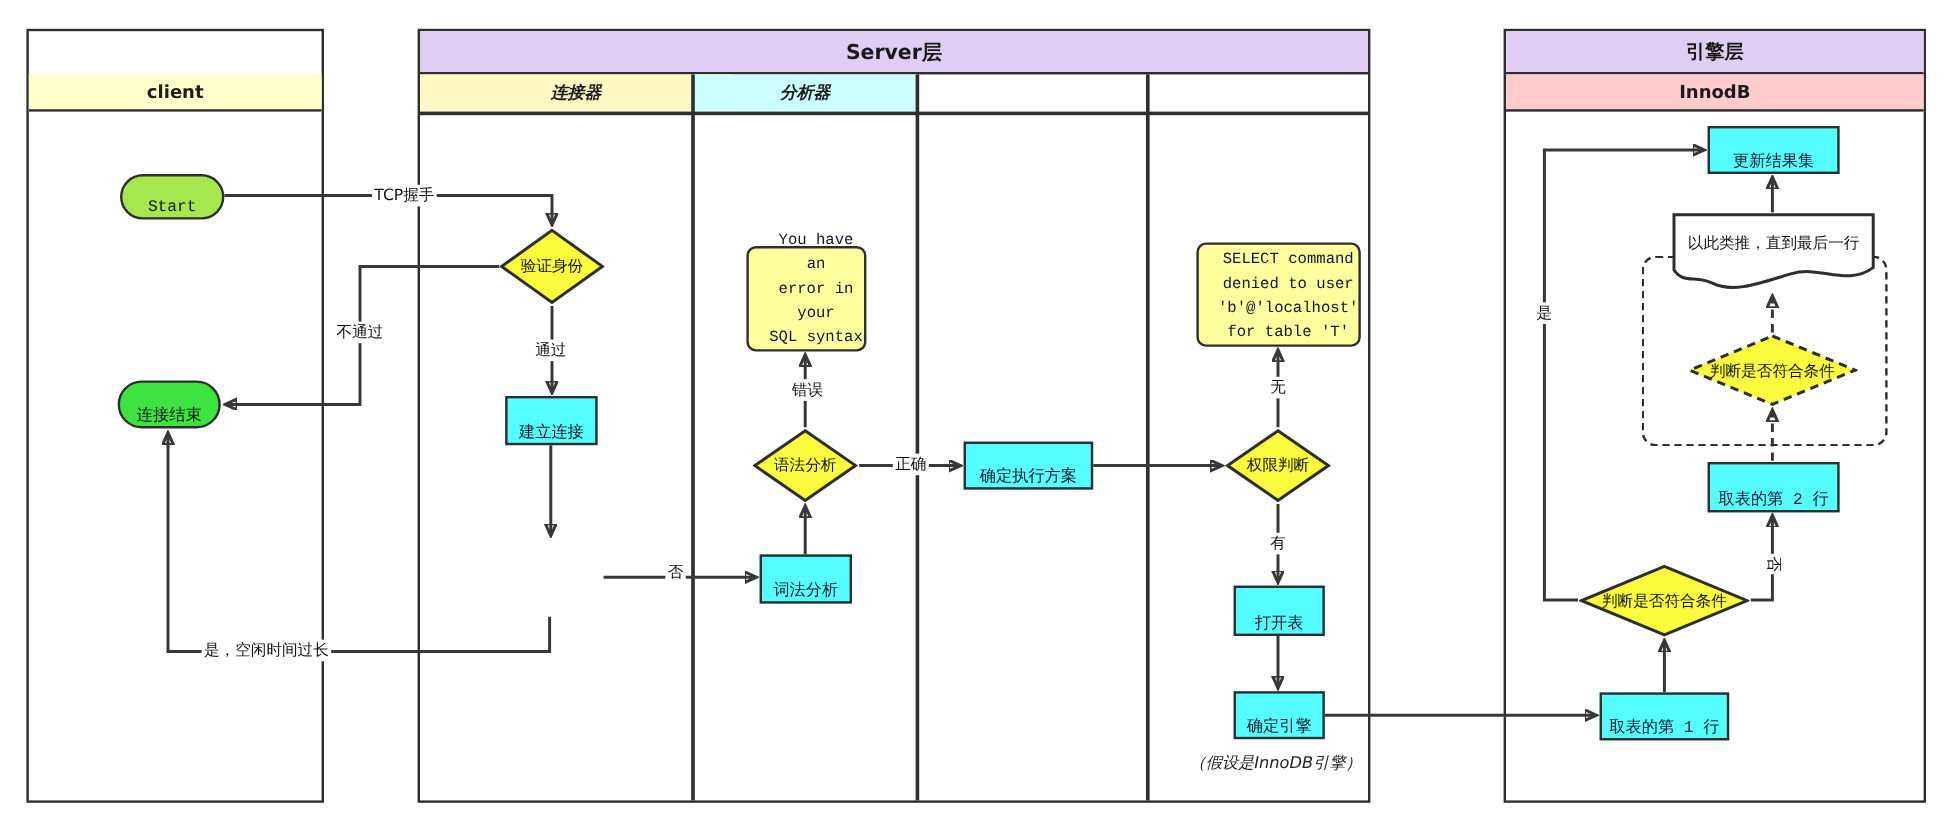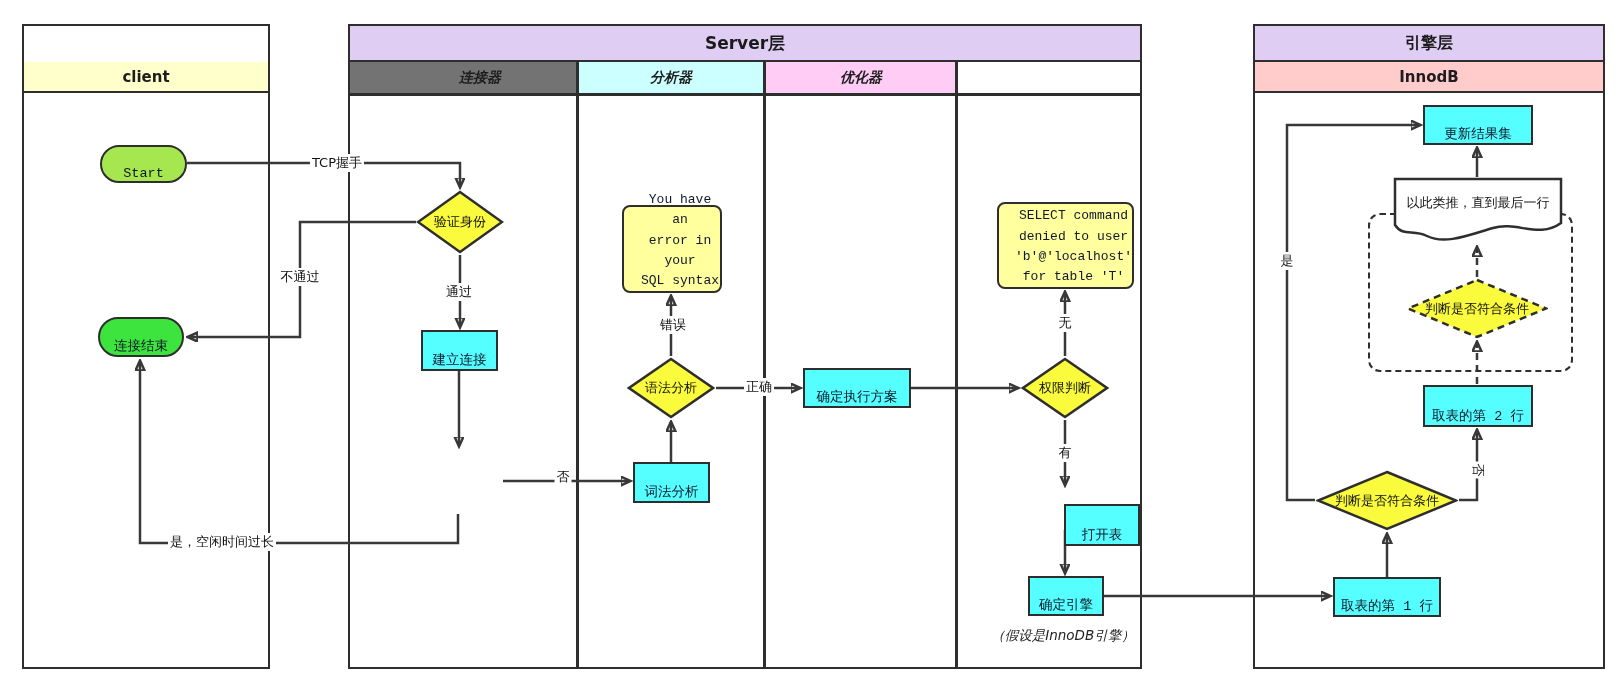--- a/index.html
+++ b/index.html
@@ -55,23 +55,22 @@
 <body>
 
 <div id="canvas">
 
   <div class="col" style="left:22px; top:24px; width:248px; height:645px;">
     <div class="col-sub" style="background:#ffffcc;">client</div>
   </div>
 
   <div class="col" style="left:348px; top:24px; width:794px; height:645px;">
     <div class="col-header" style="background:#e0cdf4; font-size:17px;">Server层</div>
-    <div class="seccell" style="left:0px;   width:260px; background:#737373;">连接器</div>
+    <div class="seccell" style="left:0px;   width:260px; background:#fef9c3;">连接器</div>
     <div class="seccell" style="left:228px; width:186px; background:#ccffff;">分析器</div>
-    <div class="seccell" style="left:416px; width:190px; background:#ffccf6;">优化器</div>
     <div class="secline" style="left:226px;"></div>
     <div class="secline" style="left:413px;"></div>
     <div class="secline" style="left:605px;"></div>
     <div class="subhr"></div>
   </div>
 
   <div class="col" style="left:1253px; top:24px; width:352px; height:645px;">
     <div class="col-header" style="background:#e0cdf4;">引擎层</div>
     <div class="col-sub" style="background:#ffcbcb;">InnodB</div>
   </div>
@@ -145,21 +144,21 @@
 denied to user
 'b'@'localhost'
 for table 'T'</span>
   </div>
   <div class="diamond" style="left:1021px; top:357px; width:88px; height:62px;">
     <svg viewBox="0 0 88 62" preserveAspectRatio="none">
         <polygon points="44,2 86,31 44,60 2,31"></polygon>
       </svg>
     <span class="dtext">权限判断</span>
   </div>
-  <div class="node proc" style="left:1028px; top:504px; width:76px; height:42px;margin-left:36px;">
+  <div class="node proc" style="left:1028px; top:488px; width:76px; height:42px;">
     <span>打开表</span>
   </div>
   <div class="node proc" style="left:1028px; top:576px; width:76px; height:40px;">
     <span>确定引擎</span>
   </div>
   <div class="floatnote" style="left:1063px; top:636px;">（假设是InnoDB引擎）</div>
 
   <div class="node proc" style="left:1423px; top:105px; width:110px; height:40px;">
     <span>更新结果集</span>
   </div>

